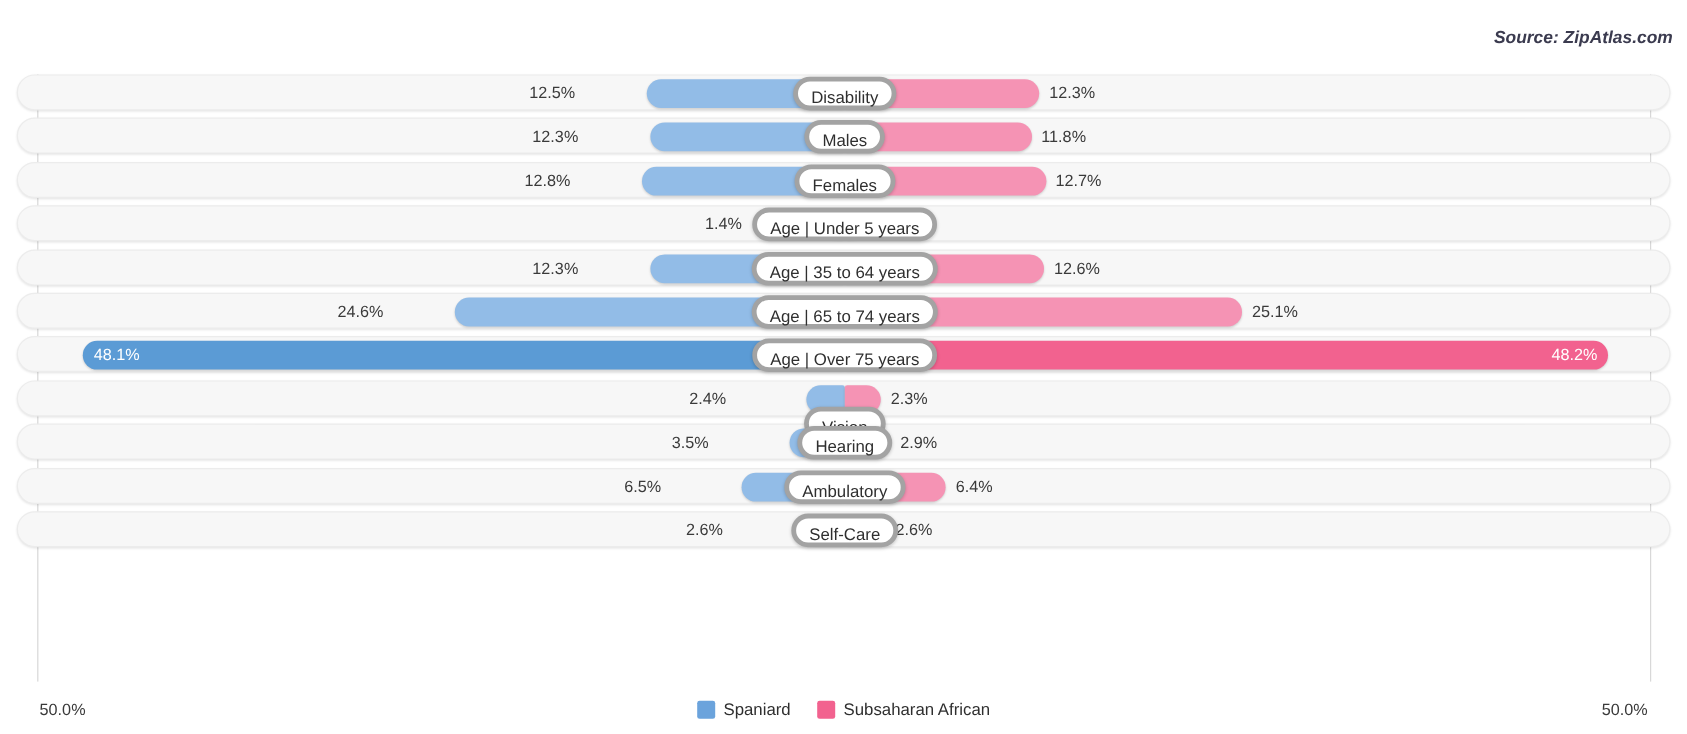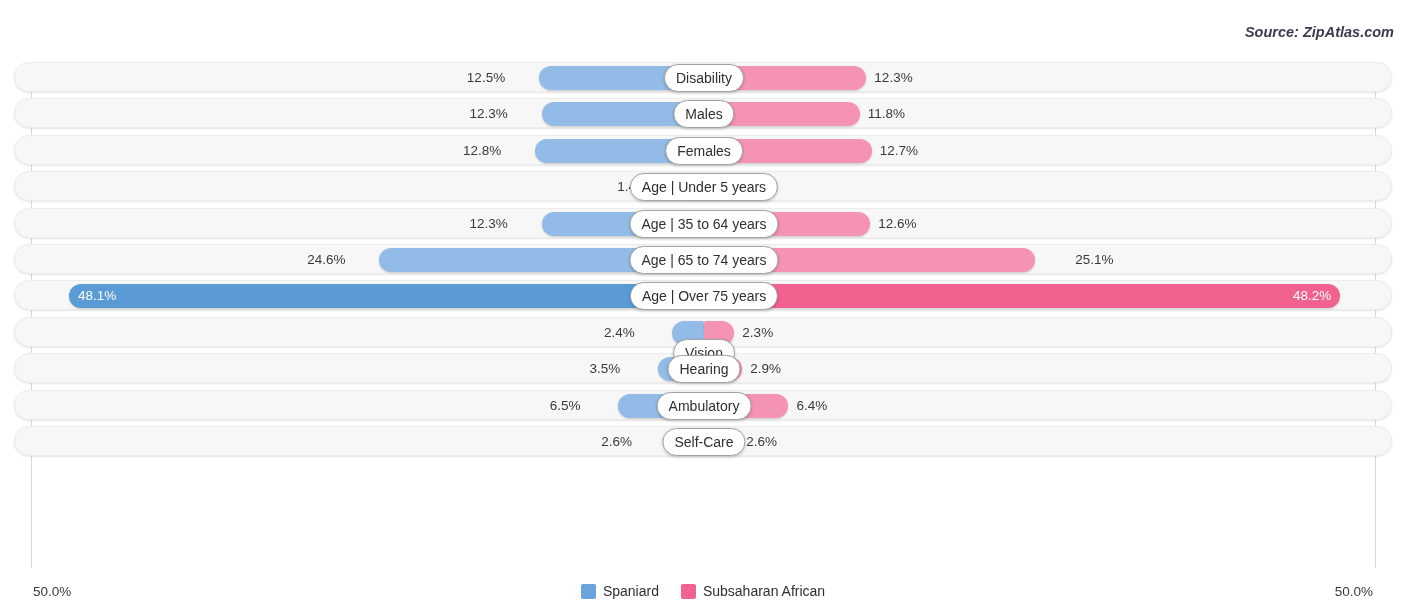--- a/index.html
+++ b/index.html
@@ -96,32 +96,32 @@
   
   .val {
     position: absolute;
     top: 0;
     height: 30px;
     line-height: 30px;
     font-size: 13.5px;
     color: #3a3a3a;
     white-space: nowrap;
   }
-  .val.left  { text-align: center; }
+  .val.left  { text-align: left; }
   .val.right { text-align: left; }
   .val.inside { color: #ffffff; }
 
   
   .pill {
     position: absolute;
     top: 1px;
     height: 28px;
     line-height: 27px;
     background: #ffffff;
-    border: 1px solid #a3a3a3;
+    border: 4px solid #a3a3a3;
     border-radius: 14px;
     box-shadow: 0 1px 3px rgba(0,0,0,0.22);
     font-size: 14px;
     color: #2f2f2f;
     text-align: center;
     white-space: nowrap;
     padding: 0 11px;
     transform: translateX(-50%);
     left: 703px;
     z-index: 5;
@@ -212,21 +212,21 @@
           <div class="bar left" style="background: rgb(146, 188, 231); left: 526.64px; width: 162.36px;"></div>
           <div class="bar right" style="background: rgb(245, 147, 180); left: 689px; width: 166.32px;"></div>
           <div class="val left" style="left: 428.64px; width: 90px;">12.3%</div>
           <div class="val right" style="left: 863.32px; width: 90px;">12.6%</div>
           <div class="pill" style="left: 689px;">Age | 35 to 64 years</div>
         </div>
         <div class="row">
           <div class="bar left" style="background: rgb(146, 188, 231); left: 364.28px; width: 324.72px;"></div>
           <div class="bar right" style="background: rgb(245, 147, 180); left: 689px; width: 331.32px;"></div>
           <div class="val left" style="left: 266.28px; width: 90px;">24.6%</div>
-          <div class="val right" style="left: 1028.32px; width: 90px; margin-left: 32px;">25.1%</div>
+          <div class="val right" style="left: 1028.32px; width: 90px;">25.1%</div>
           <div class="pill" style="left: 689px;">Age | 65 to 74 years</div>
         </div>
         <div class="row">
           <div class="bar left" style="background: rgb(91, 155, 213); left: 54.08px; width: 634.92px;"></div>
           <div class="bar right" style="background: rgb(242, 98, 143); left: 689px; width: 636.24px;"></div>
           <div class="val left inside" style="left: 63.08px; width: 90px; text-align: left;">48.1%</div>
           <div class="val right inside" style="left: 1226.24px; width: 90px; text-align: right;">48.2%</div>
           <div class="pill" style="left: 689px;">Age | Over 75 years</div>
         </div>
         <div class="row">

